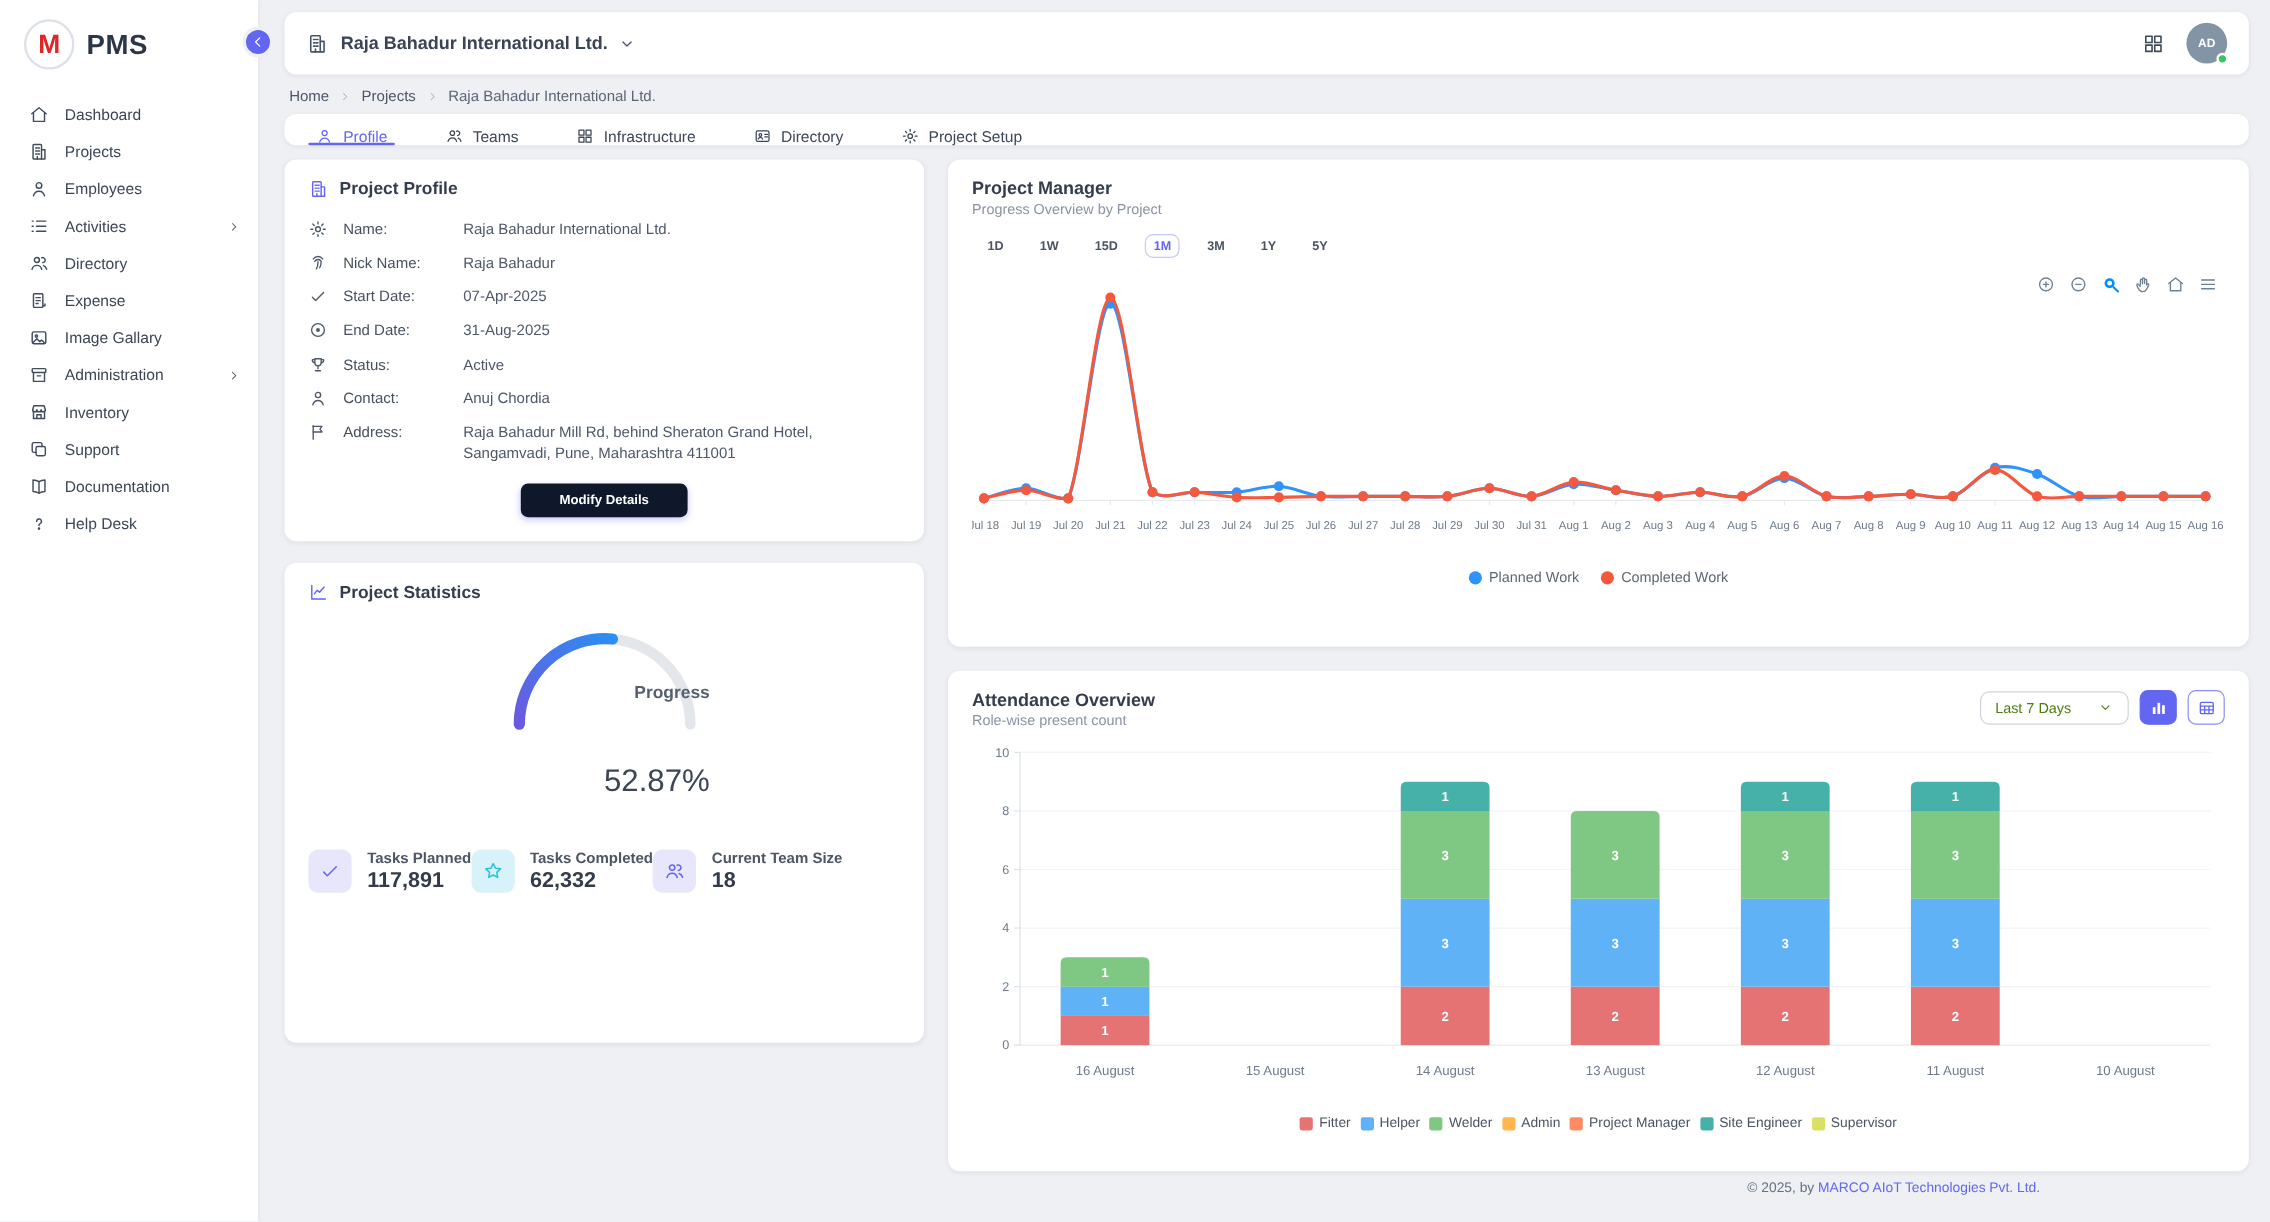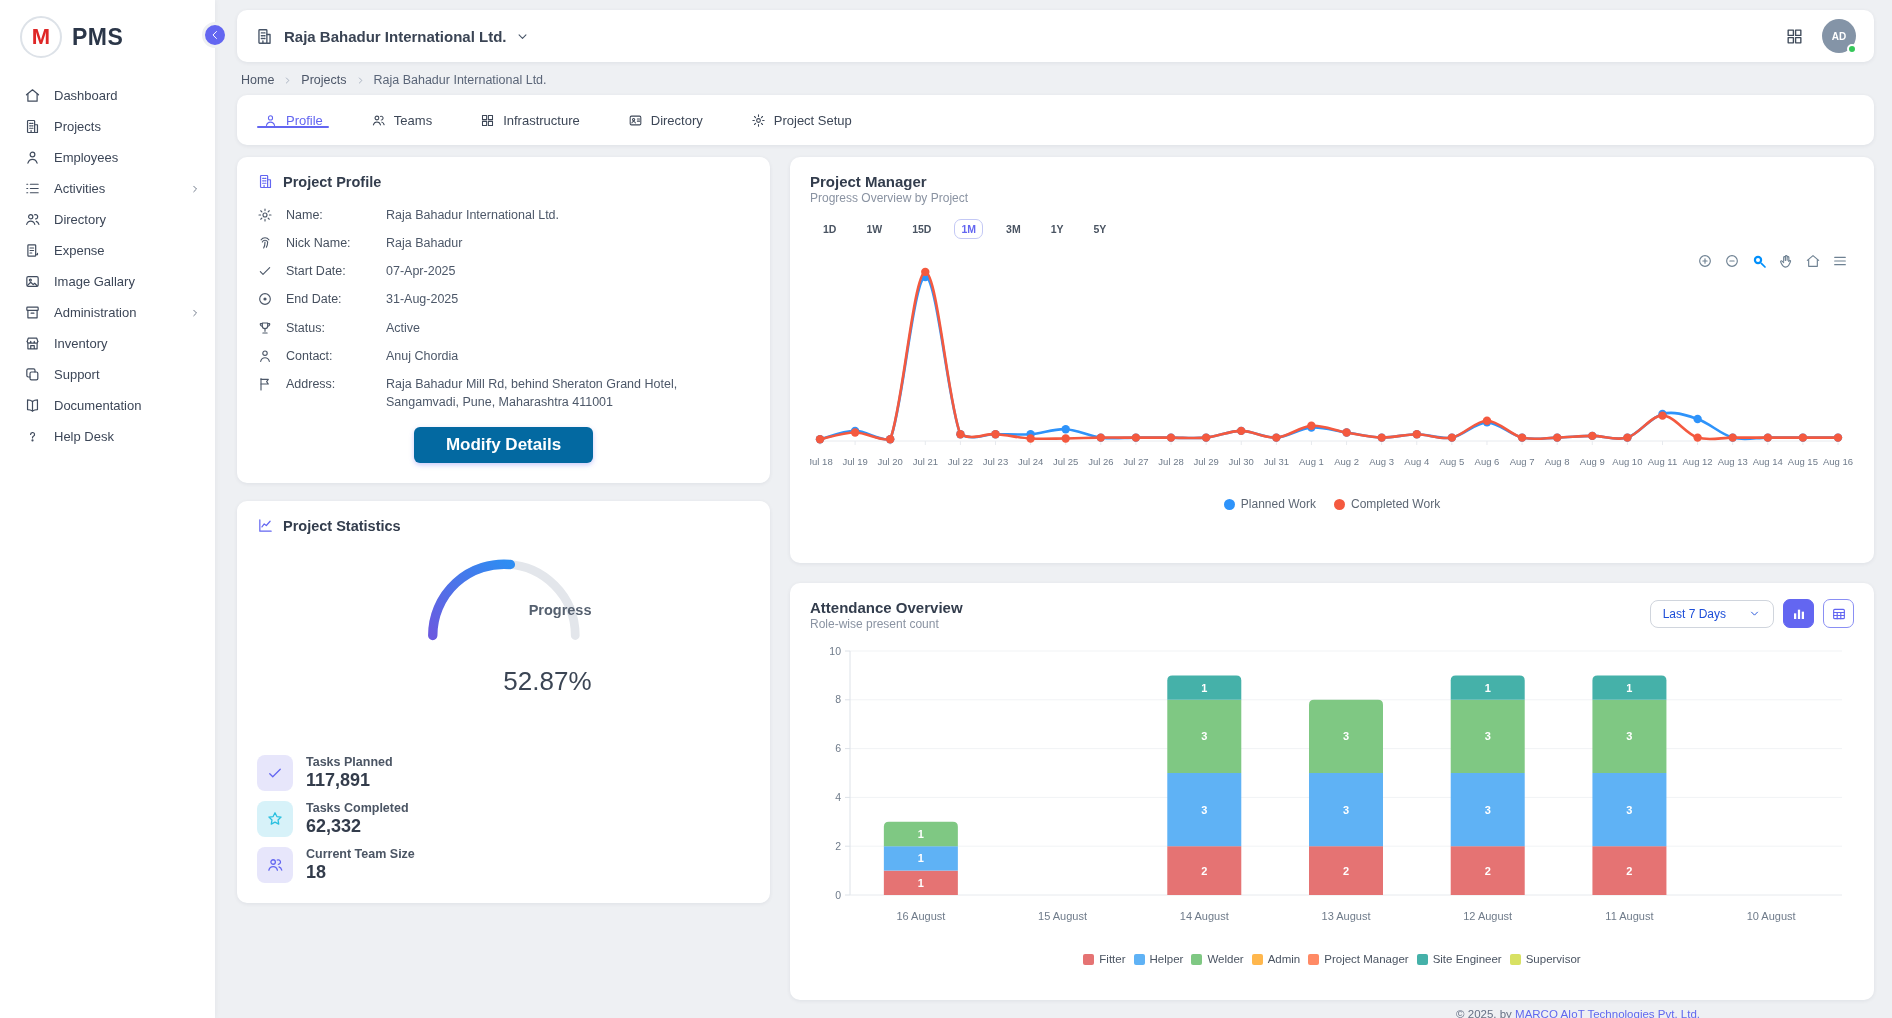--- a/index.html
+++ b/index.html
@@ -29,49 +29,49 @@
   .topbar-right { margin-left:auto; display:flex; align-items:center; gap:18px; }
   .apps-icon { color:#3f4a5a; display:flex; cursor:pointer; }
   .avatar { width:34px; height:34px; border-radius:50%; background:#8494a7; color:#fff; font-size:10px; font-weight:bold; display:flex; align-items:center; justify-content:center; position:relative; cursor:pointer; }
   .avatar .dot { position:absolute; right:-1px; bottom:-1px; width:10px; height:10px; background:#35c759; border:2px solid #fff; border-radius:50%; }
 
   .breadcrumb { display:flex; align-items:center; gap:8px; padding:11px 4px 8px 4px; font-size:12.5px; color:#4c5668; }
   .breadcrumb .bc-item { cursor:pointer; }
   .breadcrumb .bc-sep { color:#98a2b3; display:flex; }
   .breadcrumb .bc-last { color:#5a6578; }
 
-  .tabs-bar { height:50px; display:flex; align-items:center; gap:48px; padding:0 20px 0 26px; margin-bottom:12px; }
+  .tabs-bar { height:26px; display:flex; align-items:flex-end; gap:48px; padding:0 20px 0 26px; margin-bottom:12px; }
   .tab { display:flex; align-items:center; gap:8px; font-size:13px; font-weight:500; color:#3d4757; cursor:pointer; position:relative; }
   .tab .t-icon { display:flex; }
   .tab.active { color:#6366f1; }
   .tab.active::after { content:""; position:absolute; left:-6px; right:-6px; bottom:0; height:2px; background:#6366f1; border-radius:2px; }
 
   .content { display:flex; gap:20px; align-items:flex-start; }
   .col-left { width:533px; flex:0 0 533px; display:flex; flex-direction:column; gap:18px; }
   .col-right { flex:1; display:flex; flex-direction:column; gap:20px; }
 
   
   .profile-card { padding:16px 20px 20px 20px; min-height:303px; }
   .card-head { display:flex; align-items:center; gap:9px; }
   .card-head .h-icon { color:#6366f1; display:flex; }
   .card-head .h-title { font-size:14.5px; font-weight:bold; color:#333d4d; }
   .pf-rows { margin-top:16px; display:flex; flex-direction:column; gap:10px; }
   .pf-row { display:flex; gap:12px; font-size:12.5px; color:#4d5869; line-height:1.45; }
   .pf-row .f-icon { color:#4d5869; display:flex; flex:0 0 17px; padding-top:1px; }
   .pf-row .f-label { flex:0 0 88px; color:#46505f; }
   .pf-row .f-value { flex:1; color:#4d5869; max-width:320px; }
   .modify-wrap { display:flex; justify-content:center; margin-top:16px; }
-  .btn-primary { background:#0369a1; color:#fff; border:none; border-radius:6px; font-size:17px; font-weight:bold; padding:8px 32px; cursor:pointer; font-family:inherit; box-shadow:0 2px 5px rgba(99,102,241,.35); }
+  .btn-primary { background:#0f172a; color:#fff; border:none; border-radius:6px; font-size:11px; font-weight:bold; padding:8px 32px; cursor:pointer; font-family:inherit; box-shadow:0 2px 5px rgba(99,102,241,.35); }
 
   
   .stats-card { padding:16px 20px 20px 20px; min-height:400px; }
   .gauge-wrap { position:relative; width:176px; margin:14px auto 0; text-align:right; }
   .gauge-label { position:absolute; left:0; right:0; top:54px; font-size:14.5px; font-weight:bold; color:#55606f; }
   .gauge-value { font-size:26px; color:#3b4554; margin-top:14px; }
-  .stat-rows { margin-top:58px; display:flex; flex-direction:column; gap:10px; }
+  .stat-rows { margin-top:42px; display:flex; flex-direction:row; }
   .stat-row { display:flex; align-items:center; gap:13px; }
   .stat-ic { width:36px; height:36px; border-radius:8px; display:flex; align-items:center; justify-content:center; }
   .stat-ic.purple { background:#e7e6fb; color:#6366f1; }
   .stat-ic.cyan { background:#d7f2f9; color:#29c0e0; }
   .stat-texts .s-label { font-size:12.5px; font-weight:bold; color:#4b5564; }
   .stat-texts .s-value { font-size:18px; font-weight:bold; color:#333c4b; margin-top:1px; }
 
   
   .progress-card { padding:16px 20px 10px 20px; position:relative; min-height:406px; }
   .chart-title { font-size:15px; font-weight:bold; color:#333d4d; }
@@ -82,21 +82,21 @@
   .chart-toolbar { position:absolute; right:26px; top:96px; display:flex; gap:11px; align-items:center; }
   .tool-ic { color:#6e8192; display:flex; cursor:pointer; }
   .tool-ic.active { color:#008ffb; }
   .line-legend { display:flex; justify-content:center; gap:18px; margin-top:2px; }
   .legend-item { display:flex; align-items:center; gap:6px; font-size:12px; color:#5d6774; cursor:pointer; }
   .legend-dot { width:11px; height:11px; border-radius:50%; }
 
   
   .attend-card { padding:16px 20px 12px 20px; position:relative; min-height:417px; }
   .attend-controls { position:absolute; right:20px; top:16px; display:flex; gap:9px; align-items:center; }
-  .select-box { display:flex; align-items:center; gap:22px; border:1px solid #d0d5dd; border-radius:8px; padding:6px 12px; font-size:12px; color:#1d4ed8; background:#fff; cursor:pointer; }
+  .select-box { display:flex; align-items:center; gap:22px; border:1px solid #d0d5dd; border-radius:8px; padding:6px 12px; font-size:12px; color:#4d7c0f; background:#fff; cursor:pointer; }
   .toggle-btn { width:31px; height:29px; border-radius:7px; display:flex; align-items:center; justify-content:center; cursor:pointer; }
   .toggle-btn.sel { background:#6366f1; color:#fff; border:1px solid #6366f1; }
   .toggle-btn.unsel { background:#fff; color:#6366f1; border:1px solid #8a8ff4; }
   .bar-legend { display:flex; justify-content:center; gap:8px; margin-top:4px; flex-wrap:wrap; }
   .blegend-item { display:flex; align-items:center; gap:5px; font-size:11.5px; color:#4a5462; cursor:pointer; }
   .blegend-sq { width:11px; height:11px; border-radius:2px; }
 
   .footer { font-size:11.5px; color:#667085; text-align:right; padding:8px 174px 0 0; }
   .footer a { color:#6168ee; text-decoration:none; font-weight:500; cursor:pointer; }
 

